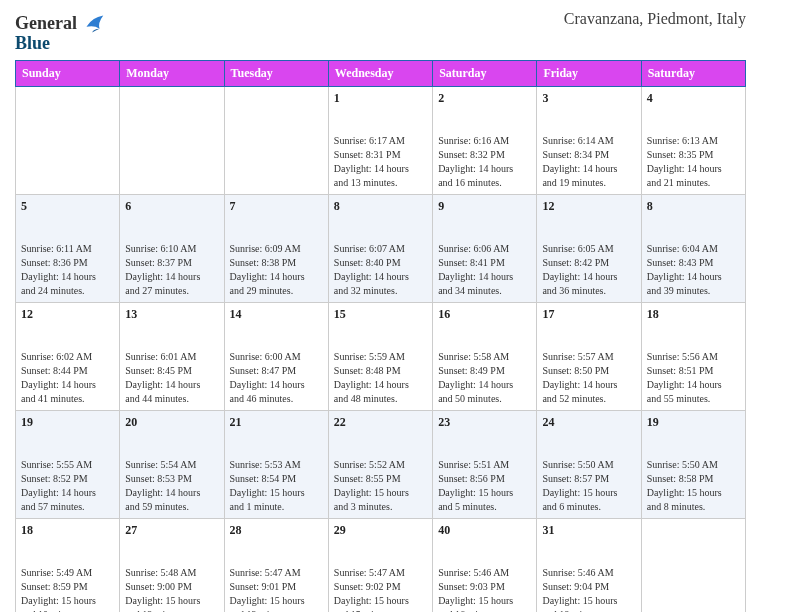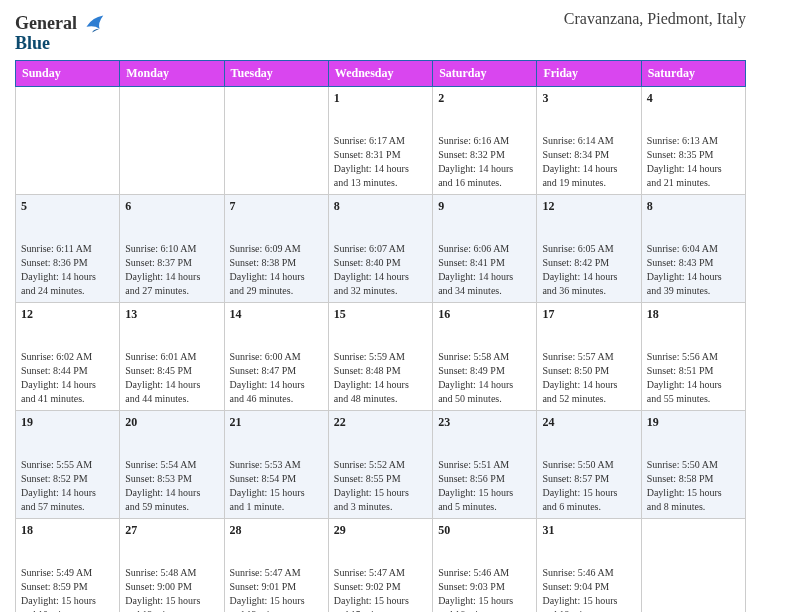--- a/index.html
+++ b/index.html
@@ -260,21 +260,21 @@
           </td>
           <td>
             <span class="day-num">28</span>
             <div class="day-info">Sunrise: 5:47 AM<br>Sunset: 9:01 PM<br>Daylight: 15 hours<br>and 13 minutes.</div>
           </td>
           <td>
             <span class="day-num">29</span>
             <div class="day-info">Sunrise: 5:47 AM<br>Sunset: 9:02 PM<br>Daylight: 15 hours<br>and 15 minutes.</div>
           </td>
           <td>
-            <span class="day-num">50</span>
+            <span class="day-num">40</span>
             <div class="day-info">Sunrise: 5:46 AM<br>Sunset: 9:03 PM<br>Daylight: 15 hours<br>and 16 minutes.</div>
           </td>
           <td>
             <span class="day-num">31</span>
             <div class="day-info">Sunrise: 5:46 AM<br>Sunset: 9:04 PM<br>Daylight: 15 hours<br>and 18 minutes.</div>
           </td>
           <td class="empty-cell"></td>
         </tr>
       </tbody>
   </table>

